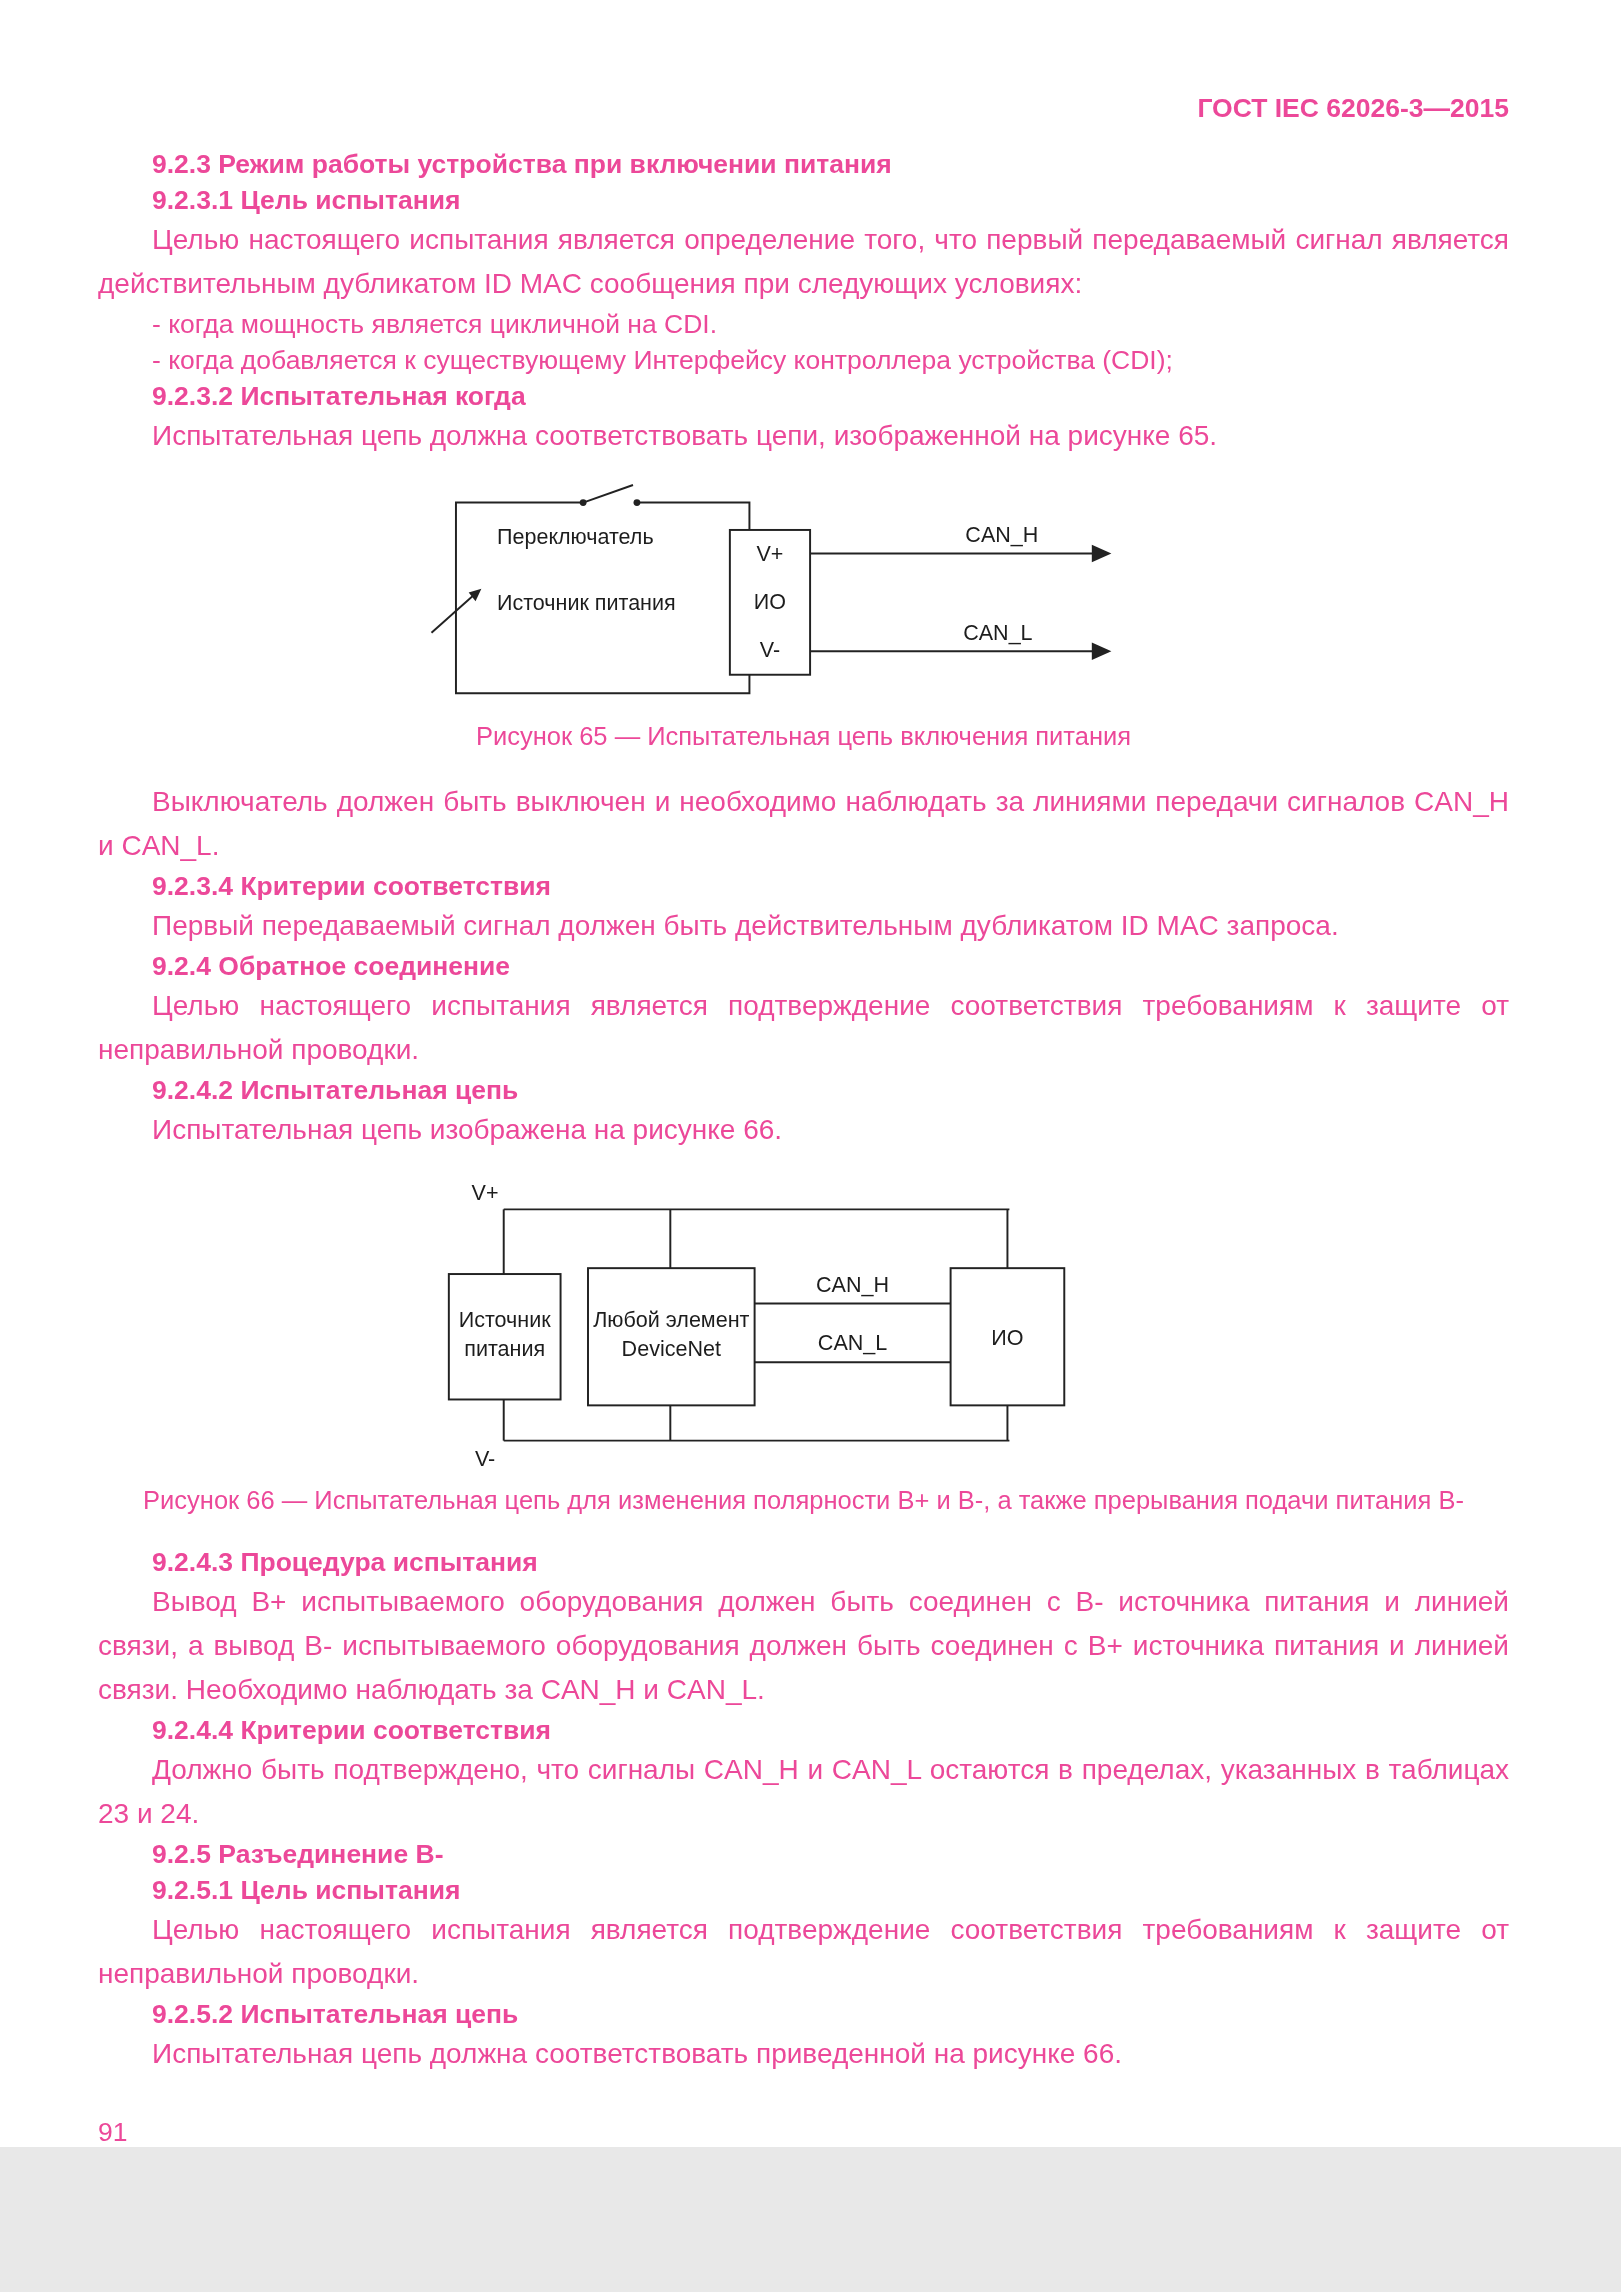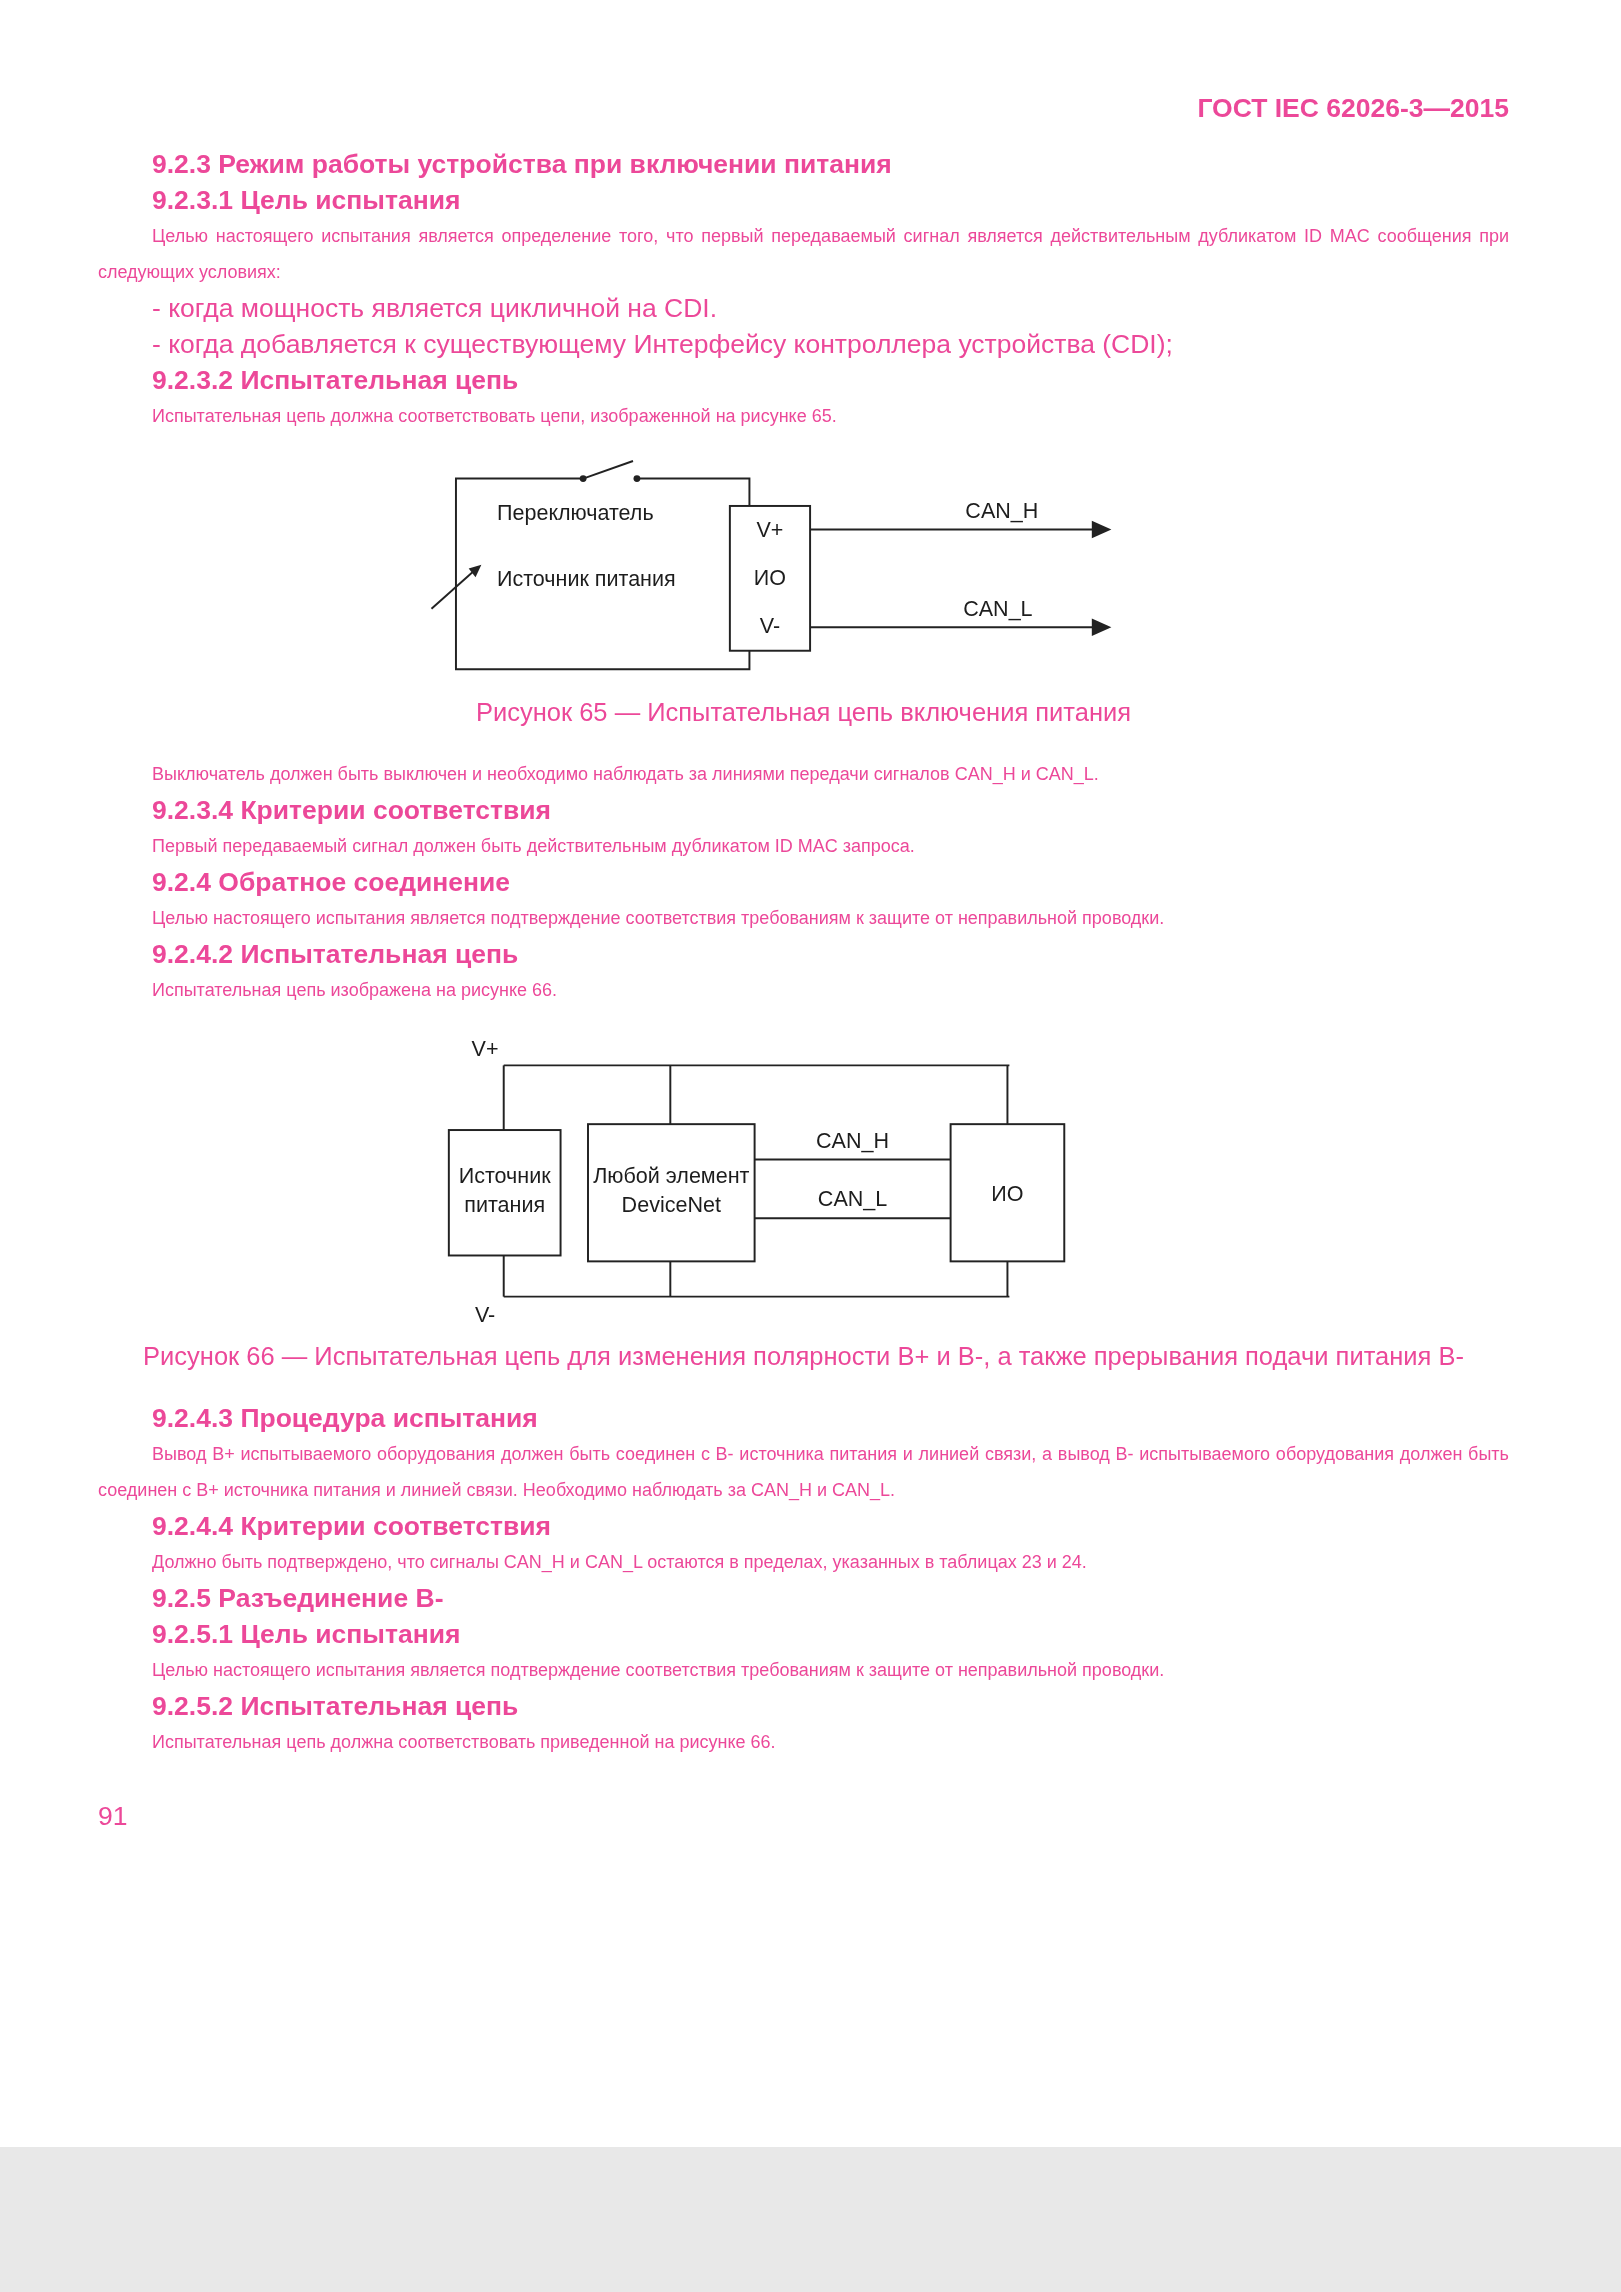--- a/index.html
+++ b/index.html
@@ -21,22 +21,22 @@
     font-size: 26.5px;
     margin-bottom: 21.6px;
   }
   .h {
     font-size: 26.5px;
     font-weight: bold;
     line-height: 36px;
     text-indent: 54px;
   }
   .p {
-    font-size: 18px;
-    line-height: 36px;
+    font-size: 28px;
+    line-height: 44px;
     text-indent: 54px;
     text-align: justify;
   }
   .li {
     font-size: 26.5px;
     line-height: 36px;
     text-indent: 54px;
   }
   .fig {
     margin: 25.5px 0 5.9px 0;
@@ -79,21 +79,21 @@
 
 <div class="page">
 
   <div class="doc-header">ГОСТ IEC 62026-3—2015</div>
 
   <div class="h">9.2.3 Режим работы устройства при включении питания</div>
   <div class="h">9.2.3.1 Цель испытания</div>
   <div class="p">Целью настоящего испытания является определение того, что первый передаваемый сигнал является действительным дубликатом ID MAC сообщения при следующих условиях:</div>
   <div class="li">- когда мощность является цикличной на CDI.</div>
   <div class="li">- когда добавляется к существующему Интерфейсу контроллера устройства (CDI);</div>
-  <div class="h">9.2.3.2 Испытательная цепь</div>
+  <div class="h">9.2.3.2 Испытательная когда</div>
   <div class="p">Испытательная цепь должна соответствовать цепи, изображенной на рисунке 65.</div>
 
   <div class="fig fig65">
     <svg width="686" height="225" viewBox="0 0 700 230">
 
       <path class="ln" d="M160,20 L30,20 L30,215 L330,215 L330,20 L215,20"></path>
 
       <line class="ln" x1="160" y1="20" x2="211" y2="2"></line>
       <circle class="dot" cx="160" cy="20" r="3.5"></circle>
       <circle class="dot" cx="215" cy="20" r="3.5"></circle>

